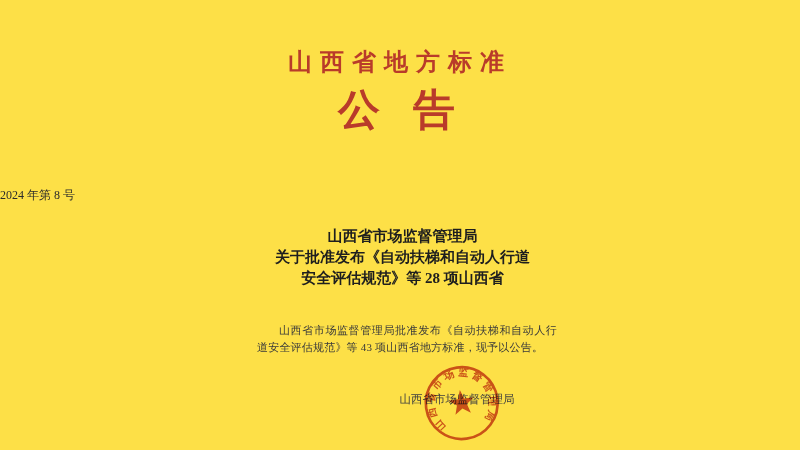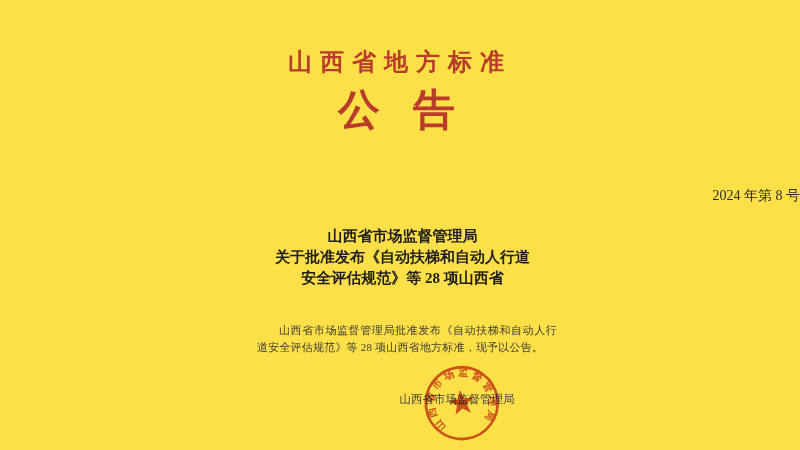--- a/index.html
+++ b/index.html
@@ -27,22 +27,22 @@
     text-align: center;
     font-size: 42px;
     font-weight: bold;
     letter-spacing: 33px;
     color: #b93b2a;
     padding-left: 26px;
   }
   .doc-number {
     position: absolute;
     top: 187px; left: 0; right: 0;
-    text-align: right;
-    font-size: 14px;
+    text-align: left;
+    font-size: 12px;
     color: #2b2b2b;
   }
   .heading {
     position: absolute;
     top: 226px; left: 0; right: 0;
     padding-left: 5px;
     text-align: center;
     font-size: 15px;
     font-weight: bold;
     line-height: 20.8px;
@@ -102,21 +102,21 @@
   <div class="title-line2">公告</div>
 
   <div class="doc-number">2024 年第 8 号</div>
 
   <div class="heading">
     <div>山西省市场监督管理局</div>
     <div>关于批准发布《自动扶梯和自动人行道</div>
     <div>安全评估规范》等 28 项山西省</div>
   </div>
 
-  <p class="body-par">山西省市场监督管理局批准发布《自动扶梯和自动人行道安全评估规范》等 28 项山西省地方标准，现予以公告。</p>
+  <p class="body-par">山西省市场监督管理局批准发布《自动扶梯和自动人行道安全评估规范》等 43 项山西省地方标准，现予以公告。</p>
 
   <div class="sig-agency">山西省市场监督管理局</div>
 
 
   <svg class="seal" viewBox="0 0 78 80" xmlns="http://www.w3.org/2000/svg">
     <circle cx="38" cy="38" r="35" fill="none" stroke="#c13a2b" stroke-width="2.6"></circle>
     <polygon fill="#c13a2b" points="38,25 41.1,33.8 50.4,34.0 42.9,39.6 45.6,48.5 38,43.2 30.4,48.5 33.1,39.6 25.6,34.0 34.9,33.8"></polygon>
     <path id="sealArc" d="M 17.3 55.4 A 27 27 0 1 1 58.7 55.4" fill="none" stroke="none"></path>
     <text>
       <textPath href="#sealArc" startOffset="50%" text-anchor="middle">山西省市场监督管理局</textPath>

